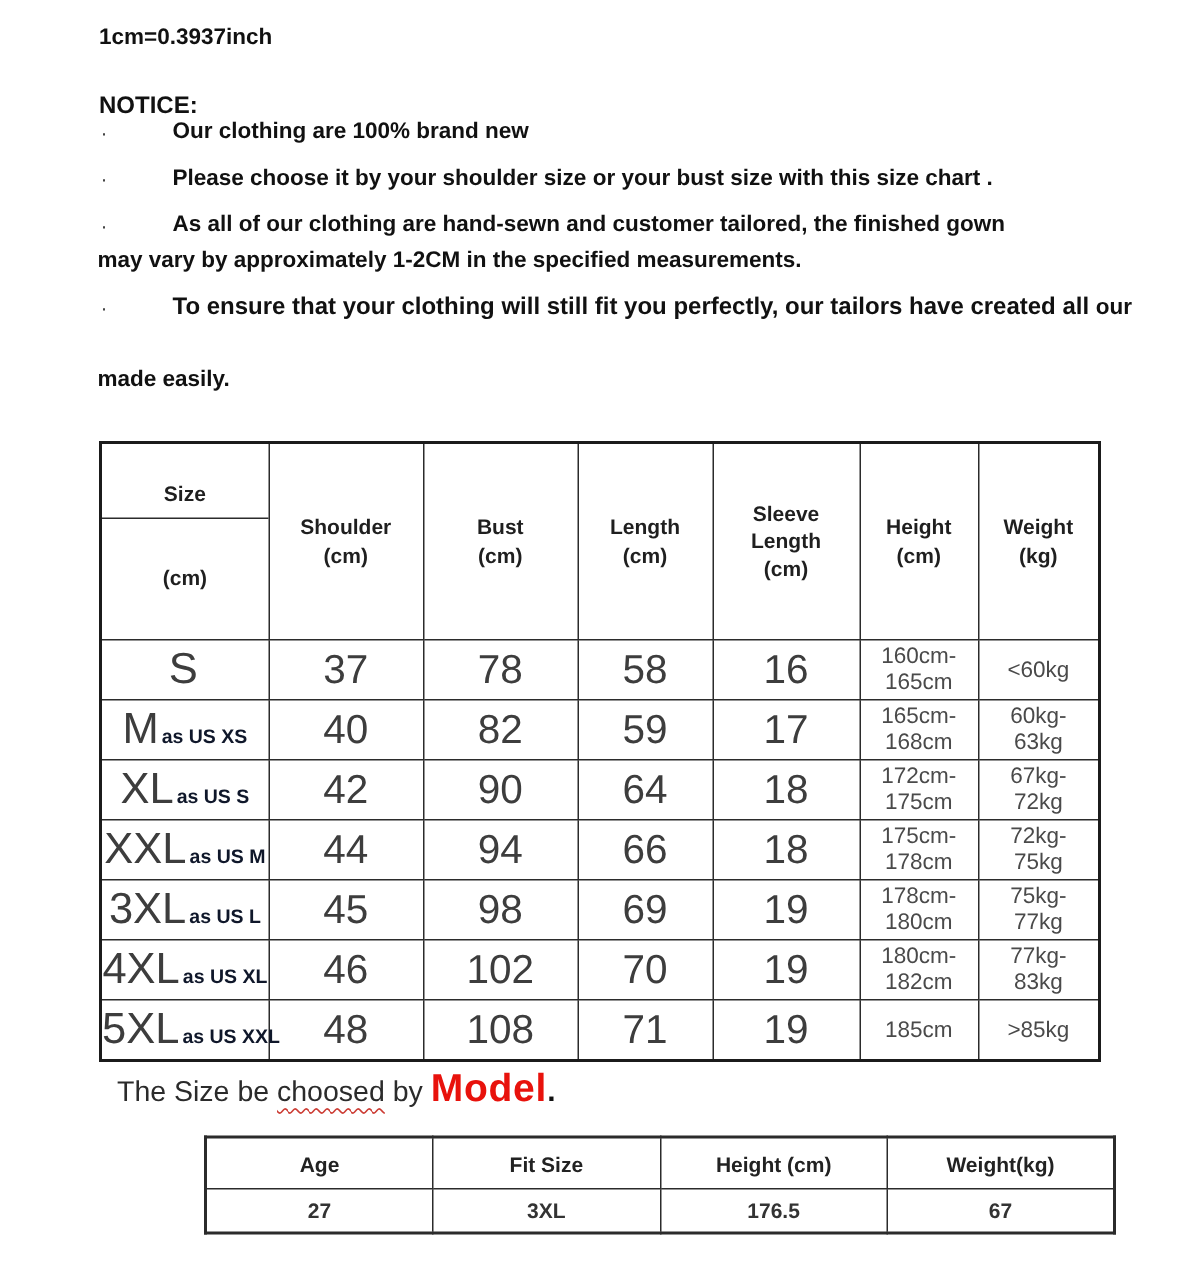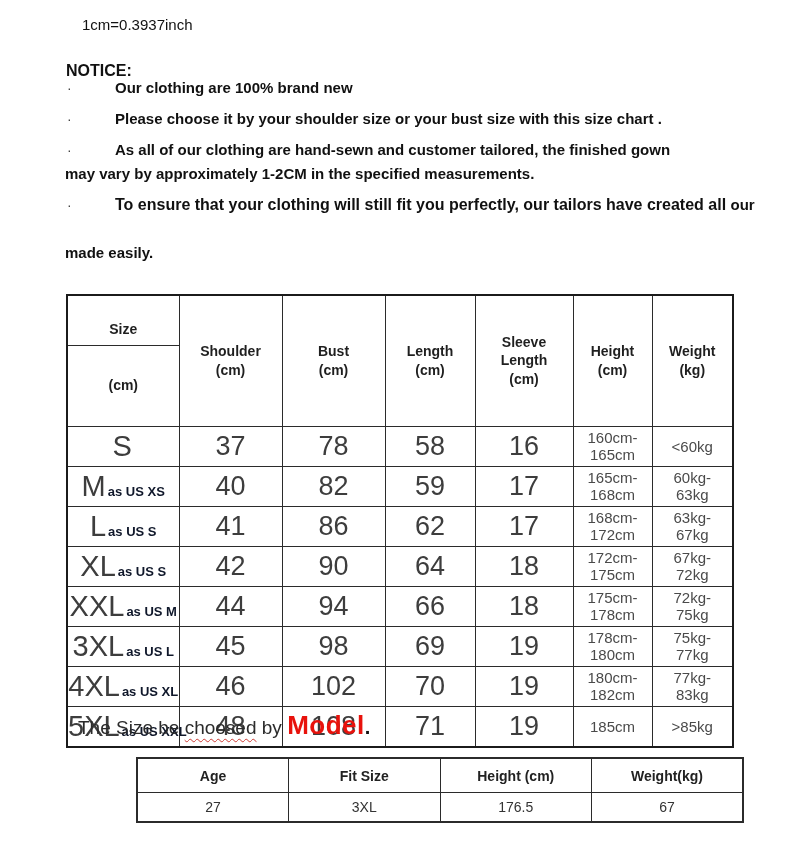--- a/index.html
+++ b/index.html
@@ -5,22 +5,22 @@
   html, body { margin: 0; padding: 0; }
   body {
     width: 800px; height: 842px;
     background: #ffffff;
     font-family: "Liberation Sans", "DejaVu Sans", sans-serif;
     color: #1a1a1a;
   }
   .page { position: relative; width: 800px; height: 842px; background: #fff; overflow: hidden; }
 
   .conv {
-    position: absolute; left: 82px; top: 16px;
-    font-size: 15px; font-weight: normal; color: #111;
+    position: absolute; left: 66px; top: 16px;
+    font-size: 15px; font-weight: bold; color: #111;
   }
   .notice-title {
     position: absolute; left: 66px; top: 62px;
     font-size: 16px; font-weight: bold; color: #111;
   }
   .bullets { position: absolute; left: 65px; top: 76px; width: 706px; }
   .bullet {
     position: relative;
     margin: 0 0 7px 0;
     font-size: 15px; font-weight: bold; color: #111;
@@ -91,21 +91,21 @@
   table.model-table {
     position: absolute; left: 97px; top: 757px;
     width: 608px; border-collapse: collapse; table-layout: fixed;
     border: 2px solid #2b2b2b;
     margin-left: 39px;
   }
   table.model-table th, table.model-table td {
     border: 1px solid #2b2b2b; text-align: center; vertical-align: middle; padding: 0;
   }
   table.model-table th { height: 33px; font-size: 14px; font-weight: bold; color: #222; }
-  table.model-table td { height: 28px; font-size: 14px; font-weight: normal; color: #333; }
+  table.model-table td { height: 28px; font-size: 14px; font-weight: bold; color: #333; }
 </style>
 </head>
 <body>
 
 <div class="page">
 
   <div class="conv">1cm=0.3937inch</div>
   <div class="notice-title">NOTICE:</div>
 
   <div class="bullets">
@@ -174,31 +174,20 @@
       <td class="num">40</td>
       <td class="num">82</td>
       <td class="num">59</td>
       <td class="num">17</td>
       <td class="range">165cm-
 168cm</td>
       <td class="range">60kg-
 63kg</td>
     </tr>
 
-    <tr>
-      <td class="size-cell"><span class="big">L</span><span class="us">as US S</span></td>
-      <td class="num">41</td>
-      <td class="num">86</td>
-      <td class="num">62</td>
-      <td class="num">17</td>
-      <td class="range">168cm-
-172cm</td>
-      <td class="range">63kg-
-67kg</td>
-    </tr>
 
     <tr>
       <td class="size-cell"><span class="big">XL</span><span class="us">as US S</span></td>
       <td class="num">42</td>
       <td class="num">90</td>
       <td class="num">64</td>
       <td class="num">18</td>
       <td class="range">172cm-
 175cm</td>
       <td class="range">67kg-

